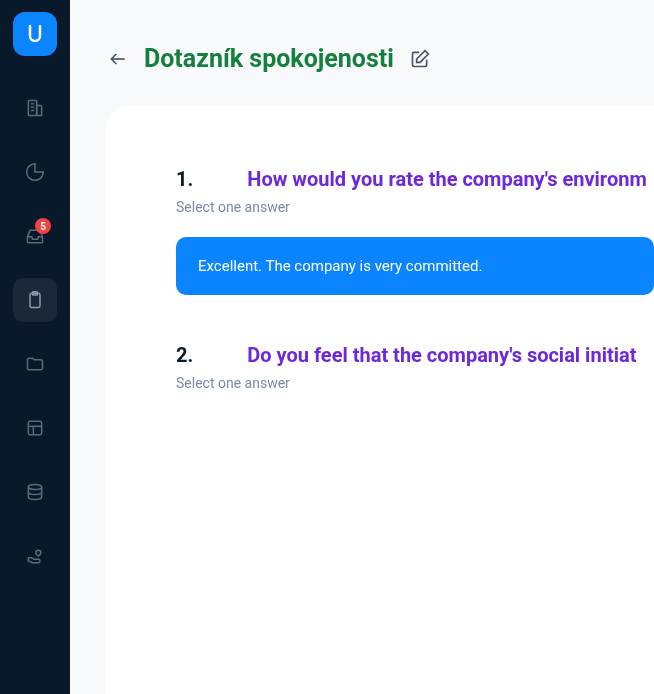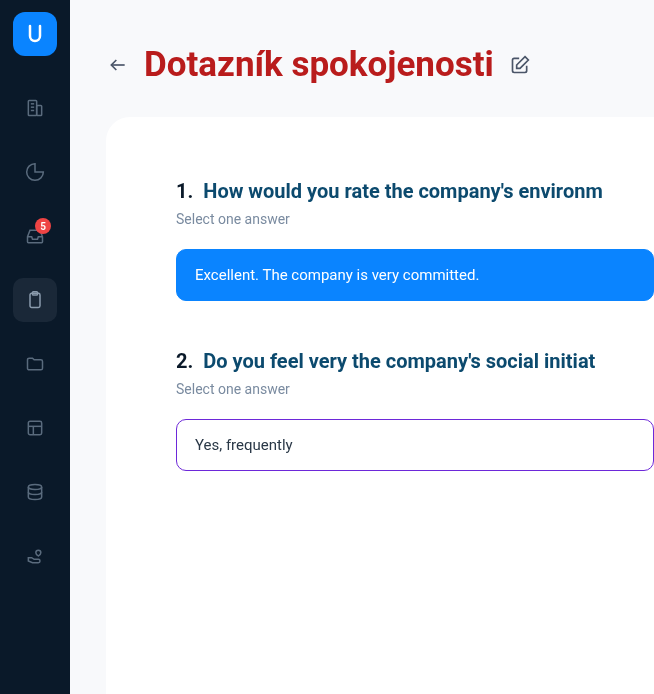--- a/index.html
+++ b/index.html
@@ -74,23 +74,23 @@
       align-items: center;
       gap: 16px;
       padding: 44px 38px 32px;
     }
     .back-btn {
       color: #4a5568;
       cursor: pointer;
       display: flex;
     }
     .title {
-      font-size: 35px;
+      font-size: 25px;
       font-weight: 700;
-      color: #b91c1c;
+      color: #15803d;
     }
     .edit-btn {
       color: #4a5568;
       cursor: pointer;
       display: flex;
     }
     .card {
       background: white;
       border-radius: 24px 0 0 0;
       margin-left: 36px;
@@ -107,38 +107,39 @@
       margin-bottom: 6px;
     }
     .q-num {
       font-size: 20px;
       font-weight: 700;
       color: #0a1929;
     }
     .q-text {
       font-size: 20px;
       font-weight: 700;
-      color: #0c4a6e;
+      color: #6d28d9;
       white-space: nowrap;
+      margin-left: 44px;
     }
     .q-hint {
       font-size: 14px;
       color: #7a8ba0;
       margin-bottom: 22px;
       margin-top: 8px;
     }
     .options {
       display: flex;
       flex-direction: column;
       gap: 14px;
     }
     .option {
       padding: 16px 18px;
       border-radius: 10px;
-      border: 1px solid #6d28d9;
+      border: 4px solid #6d28d9;
       font-size: 15px;
       color: #2a3847;
       cursor: pointer;
       white-space: nowrap;
       overflow: hidden;
     }
     .option.selected {
       background: #0a84ff;
       border-color: #0a84ff;
       color: white;
@@ -232,21 +233,20 @@
       </div>
       <div class="q-hint">Select one answer</div>
       <div class="options">
         <div class="option selected">Excellent. The company is very committed.</div>
       </div>
     </div>
 
     <div class="question">
       <div class="q-header">
         <span class="q-num">2.</span>
-        <span class="q-text">Do you feel very the company's social initiat</span>
+        <span class="q-text">Do you feel that the company's social initiat</span>
       </div>
       <div class="q-hint">Select one answer</div>
       <div class="options">
-        <div class="option">Yes, frequently</div>
       </div>
     </div>
   </div>
 </div>
 
 </body></html>

